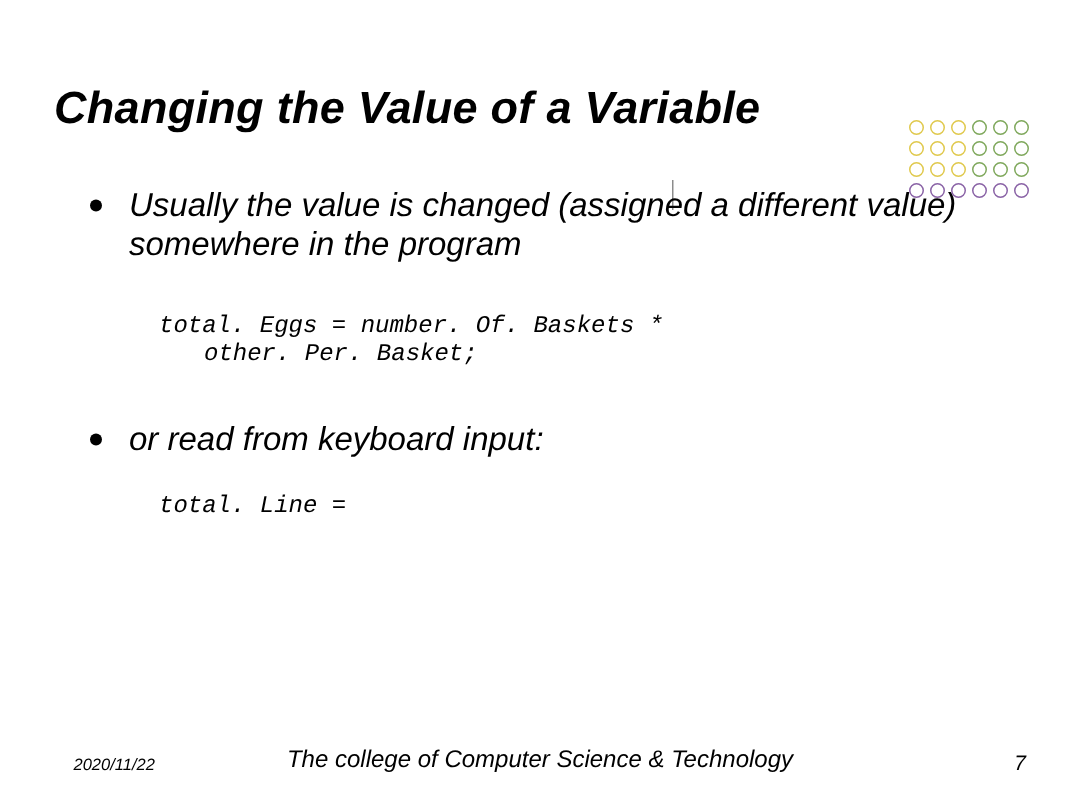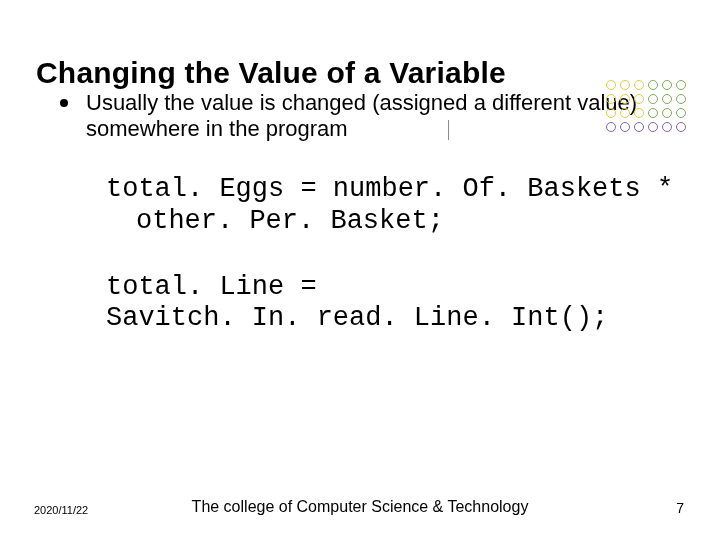--- a/index.html
+++ b/index.html
@@ -1,30 +1,30 @@
 <!DOCTYPE html>
 <html><head>
 <meta charset="utf-8">
 <style>
   * { margin: 0; padding: 0; box-sizing: border-box; }
   html, body { width: 720px; height: 540px; background: #fff; font-family: Arial, Helvetica, sans-serif; color: #000; overflow: hidden; }
-  .slide { position: relative; width: 720px; height: 540px; padding: 56px 36px 0 36px; }
+  .slide { position: relative; width: 720px; height: 540px; padding: 56px 36px 0 36px; font-style: italic; }
   .title { font-size: 30px; font-weight: bold; letter-spacing: 0.2px; }
   .dots { position: absolute; top: 80px; right: 34px; display: grid; grid-template-columns: repeat(6, 10px); grid-auto-rows: 10px; gap: 4px; }
   .dots span { width: 10px; height: 10px; border-radius: 50%; border: 1.5px solid; }
   .dots .y { border-color: #e0c94d; }
   .dots .g { border-color: #7fa85c; }
   .dots .p { border-color: #8a63a6; }
-  .body { padding-left: 24px; }
+  .body { margin-top: 34px; padding-left: 24px; }
   .item { display: flex; font-size: 22px; line-height: 1.18; margin-bottom: 32px; }
   .bullet { width: 8px; height: 8px; background: #000; border-radius: 50%; margin-top: 9px; margin-right: 18px; flex-shrink: 0; }
   .item .text { max-width: 600px; }
-  .code { font-family: "Courier New", Courier, monospace; font-size: 27px; line-height: 1.18; margin: 0 0 34px 46px; }
+  .code { font-family: "Courier New", Courier, monospace; font-size: 16px; line-height: 1.18; margin: 0 0 34px 46px; }
   .code .ind { padding-left: 30px; display: inline-block; }
-  .footer-date { position: absolute; left: 34px; bottom: 24px; font-size: 11px; color: #000; }
+  .footer-date { position: absolute; left: 49px; bottom: 24px; font-size: 11px; color: #000; }
   .footer-center { position: absolute; left: 50%; bottom: 24px; transform: translateX(-50%); font-size: 16px; }
   .footer-page { position: absolute; right: 36px; bottom: 24px; font-size: 14px; }
   
   .tick { position: absolute; left: 448px; top: 120px; width: 1px; height: 20px; background: #000; opacity: 0.45; }
   .code-last { margin-bottom: 0; }
 </style>
 </head>
 <body>
 
 <div class="slide">
@@ -65,24 +65,27 @@
       <div class="bullet"></div>
       <div class="text">Usually the value is changed (assigned a different value) somewhere in the program</div>
     </div>
 
 
     <div class="code">
       <div>total. Eggs = number. Of. Baskets *</div>
       <div class="ind">other. Per. Basket;</div>
     </div>
 
+    <div class="item" style="margin-bottom:22px">
+      <div class="bullet"></div>
+      <div class="text">or read from keyboard input:</div>
+    </div>
 
     <div class="code code-last">
       <div>total. Line =</div>
-      <div>Savitch. In. read. Line. Int();</div>
     </div>
 
   </div>
 
   <div class="footer-date">2020/11/22</div>
   <div class="footer-center">The college of Computer Science &amp; Technology</div>
   <div class="footer-page">7</div>
 
 </div>
 

